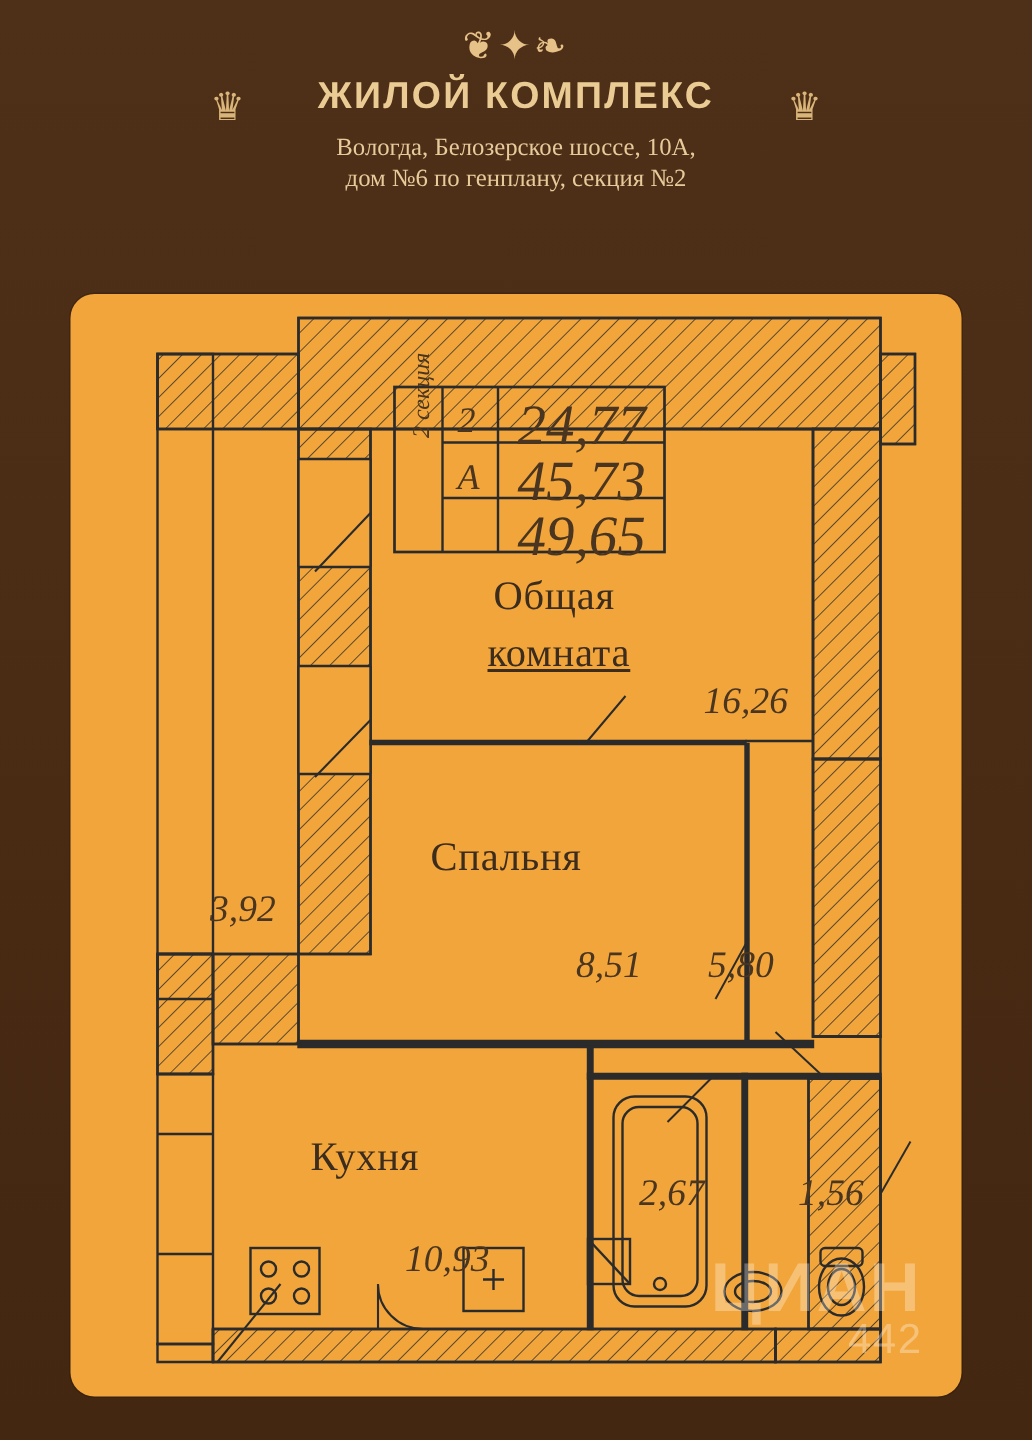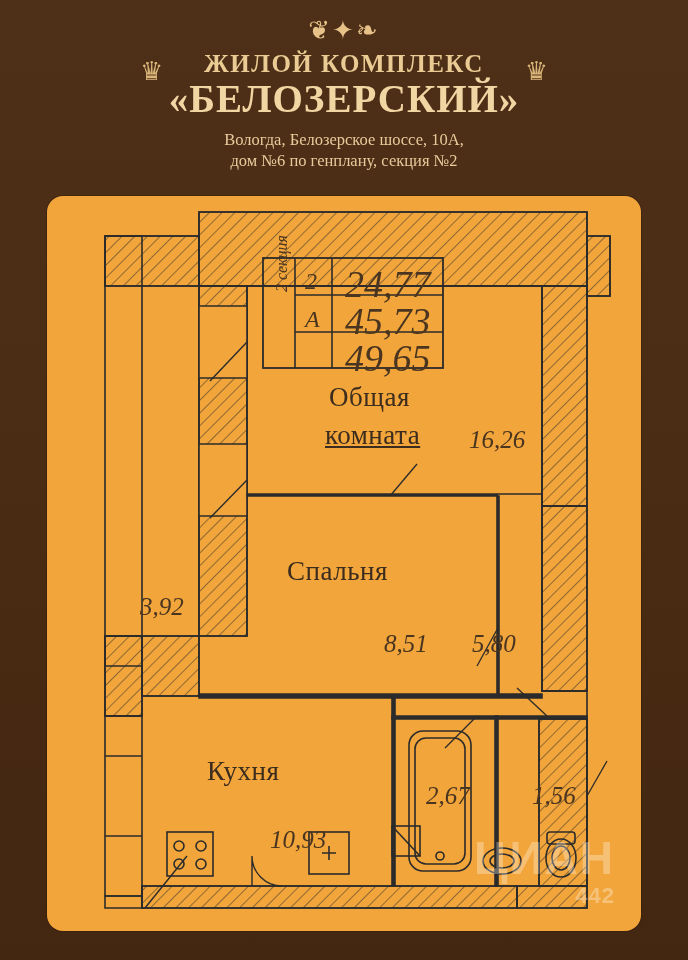--- a/index.html
+++ b/index.html
@@ -24,21 +24,21 @@
     height:30px;
   }
   .crown{
     position:absolute;font-size:26px;color:#d9b579;top:56px;
   }
   .crown.left{left:140px;}
   .crown.right{right:140px;}
   .title-small{
     font-size:25px;font-weight:bold;letter-spacing:1.5px;
     color:#e9cb93;margin-top:2px;
-    font-family:Liberation Serif, serif;
+    font-family:Liberation Sans, sans-serif;
     text-align:center;
   }
   .title-big{
     font-size:39px;font-weight:bold;letter-spacing:1px;
     color:#f0d6a2;margin-top:-2px;
   }
   .addr{
     font-size:16.5px;color:#e7cb9b;margin-top:8px;line-height:21px;
   }
   
@@ -53,21 +53,21 @@
   .wm{
     position:absolute;right:26px;bottom:46px;
     color:rgba(255,255,255,.30);
     font-size:46px;font-weight:bold;letter-spacing:2px;
     font-family:"Liberation Sans", sans-serif;
     pointer-events:none;
   }
   .wm2{
     position:absolute;right:26px;bottom:22px;
     color:rgba(255,255,255,.32);
-    font-size:22px;font-weight:bold;letter-spacing:1px;
+    font-size:28px;font-weight:normal;letter-spacing:1px;
     font-family:"Liberation Sans", sans-serif;
     pointer-events:none;
   }
   .lbl{
     position:absolute;
     color:#3a2d22;
     font-family:"Liberation Serif", serif;
     font-style:italic;
     white-space:nowrap;
   }
@@ -78,21 +78,20 @@
   .tbl-cell{font-size:24px;font-style:italic;color:#4a3520;}
 </style>
 </head>
 <body>
 
 <div class="page">
 
   <div class="header">
     <div class="ornament">❦✦❧</div>
     <div class="title-small">ЖИЛОЙ КОМПЛЕКС</div>
-    <div class="title-big">«БЕЛОЗЕРСКИЙ»</div>
     <div class="addr">Вологда, Белозерское шоссе, 10А,</div>
     <div class="addr" style="margin-top:0">дом №6 по генплану, секция №2</div>
   </div>
   <div class="crown left">♛</div>
   <div class="crown right">♛</div>
 
   <div class="card">
 
     <svg width="594" height="735" viewBox="0 0 594 735">
       <defs>
@@ -209,21 +208,21 @@
     <div class="lbl tbl-num" style="left:298px;top:66px;">24,77</div>
     <div class="lbl tbl-num" style="left:298px;top:103px;">45,73</div>
     <div class="lbl tbl-num" style="left:298px;top:140px;">49,65</div>
 
     <div class="lbl room" style="left:282px;top:186px;text-align:center;">Общая</div>
     <div class="lbl room" style="left:278px;top:224px;text-decoration:underline;">комната</div>
     <div class="lbl room" style="left:240px;top:360px;">Спальня</div>
     <div class="lbl room" style="left:160px;top:560px;">Кухня</div>
 
     <div class="lbl num" style="left:93px;top:397px;">3,92</div>
-    <div class="lbl num" style="left:422px;top:230px;">16,26</div>
+    <div class="lbl num" style="left:422px;top:258px;">16,26</div>
     <div class="lbl num" style="left:337px;top:434px;">8,51</div>
     <div class="lbl num" style="left:425px;top:434px;">5,80</div>
     <div class="lbl num" style="left:379px;top:586px;">2,67</div>
     <div class="lbl num" style="left:442px;top:586px;margin-left:43px;">1,56</div>
     <div class="lbl num" style="left:223px;top:630px;">10,93</div>
 
     <div class="wm">ЦИАН</div>
     <div class="wm2">442</div>
   </div>
 

